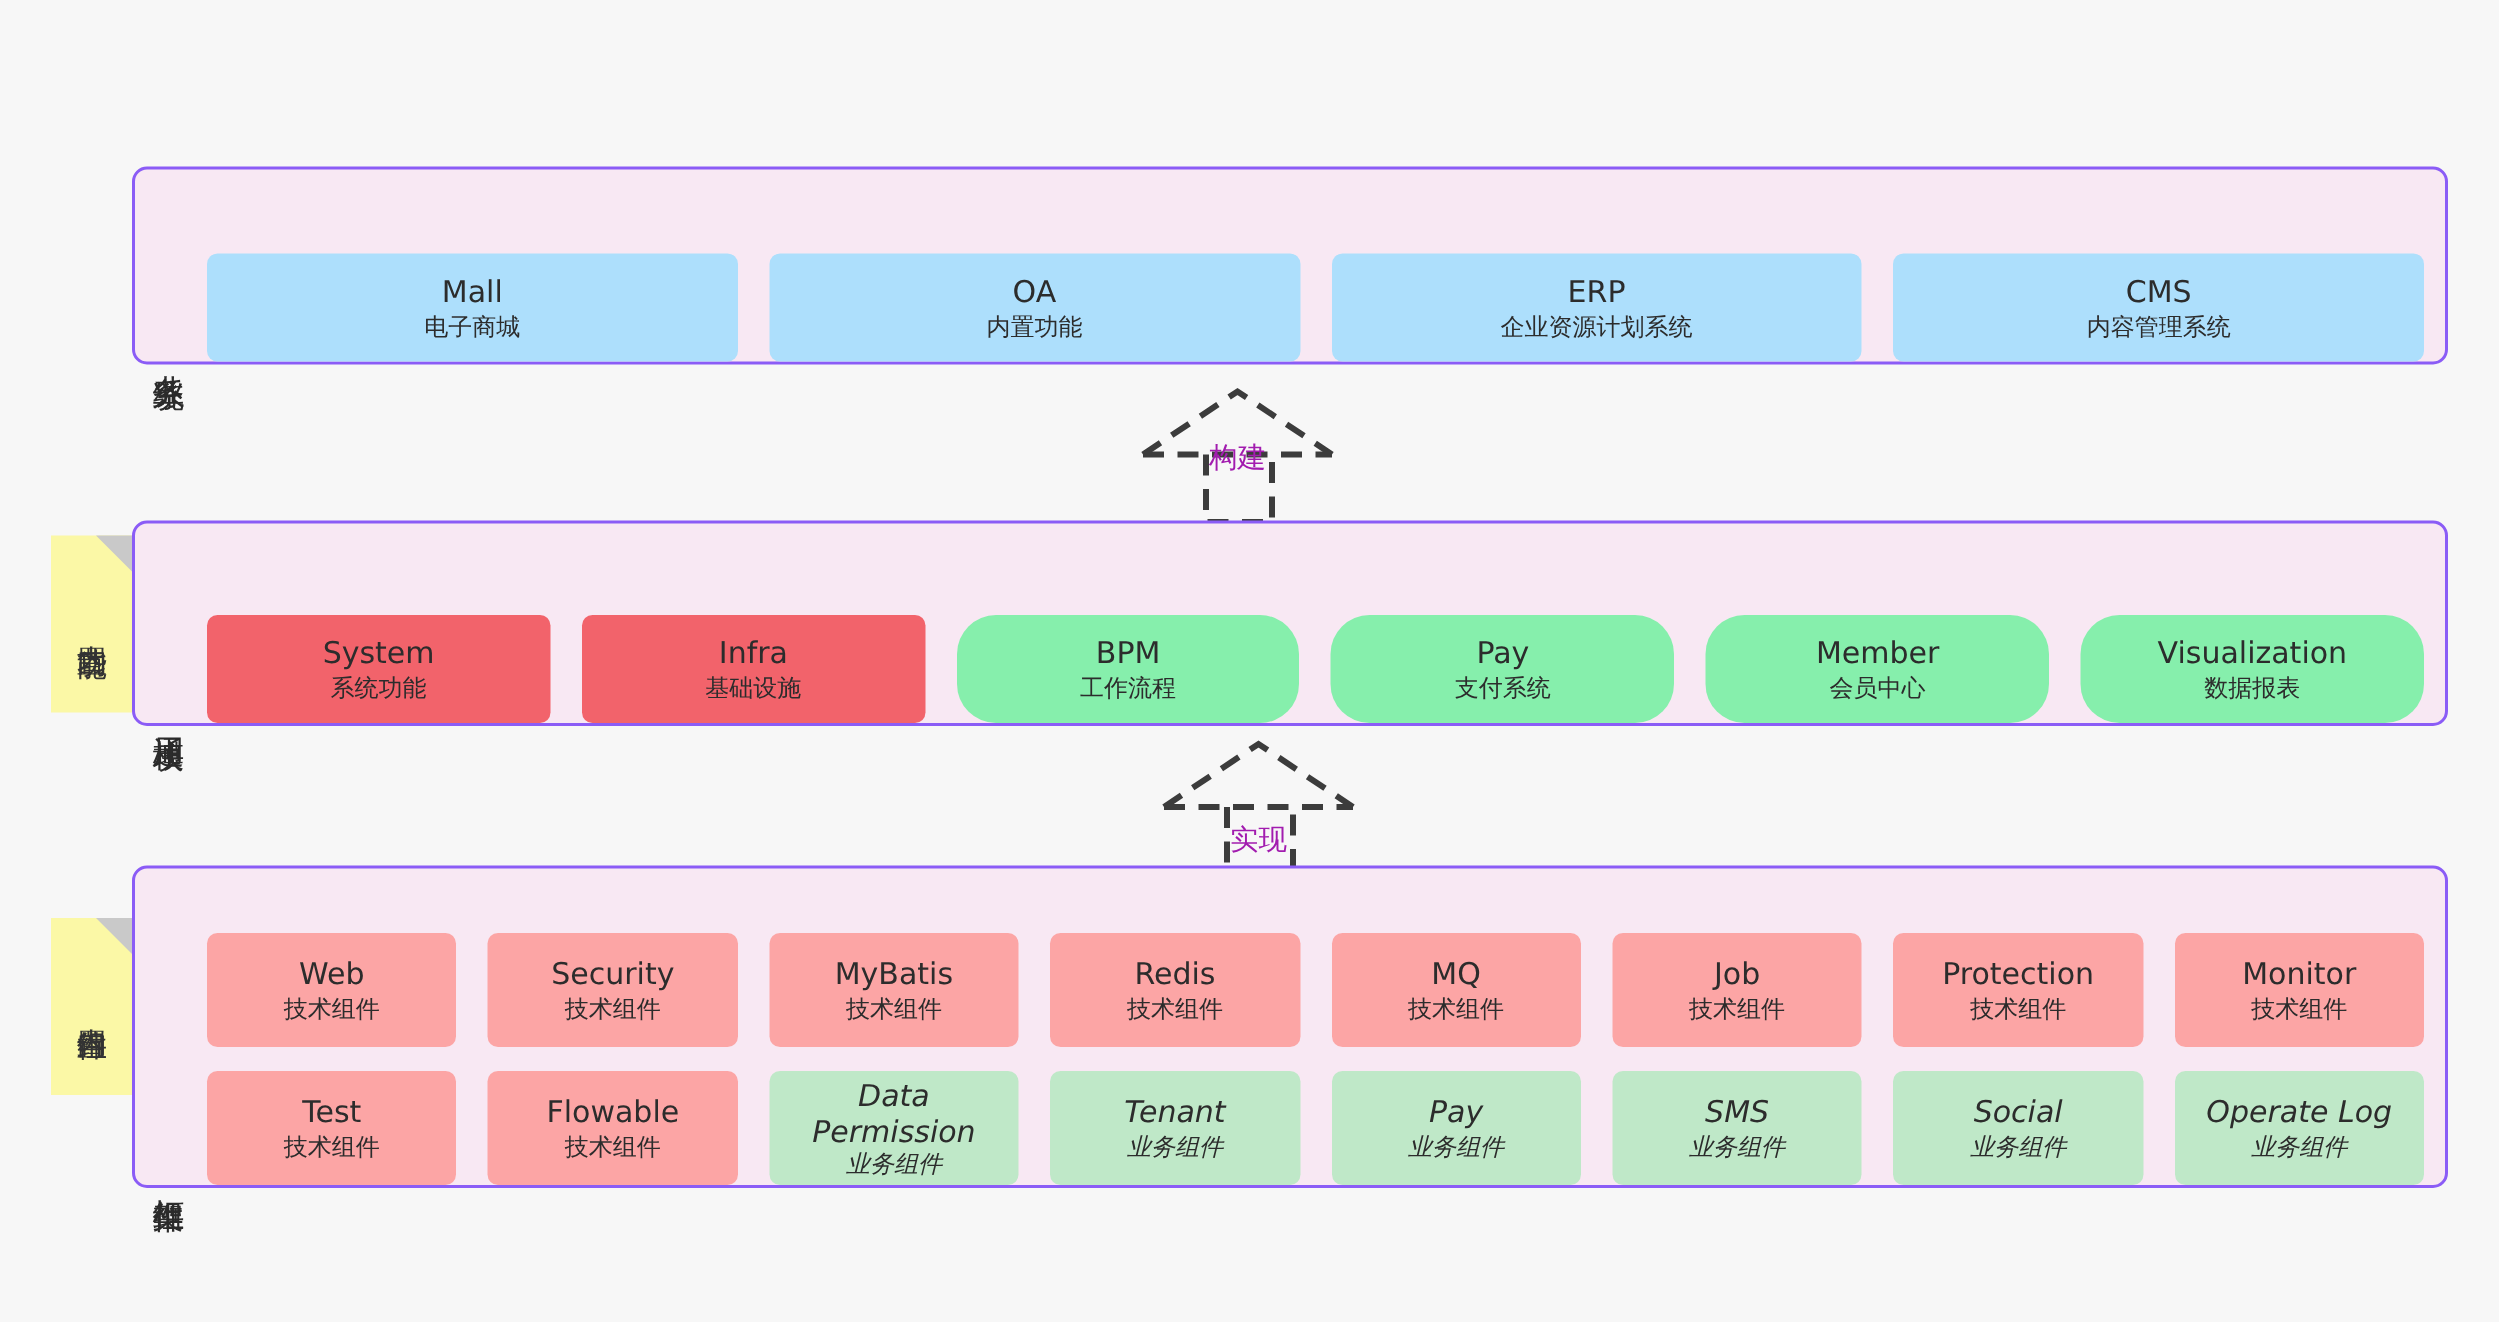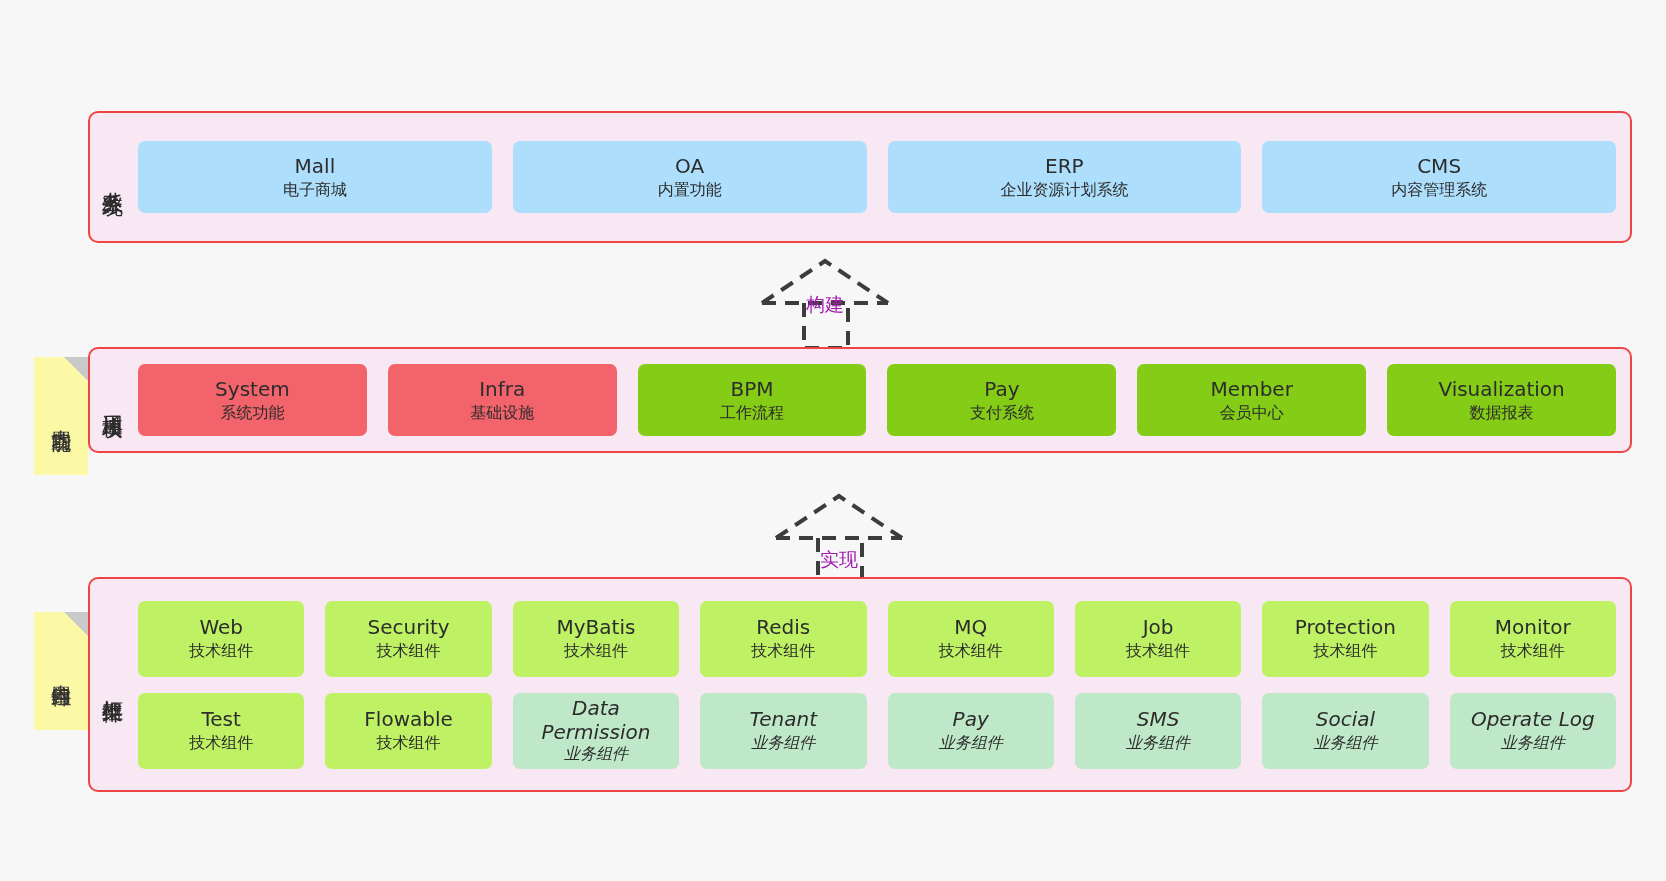--- a/index.html
+++ b/index.html
@@ -20,26 +20,26 @@
     position: absolute;
     left: 0; top: 0;
     width: 1666px;
     height: 881px;
   }
 
   
   .layer {
     position: absolute;
     background: #f8e8f3;
-    border: 2px solid #ef4444;
+    border: 2px solid #8b5cf6;
     border-radius: 10px;
     box-sizing: border-box;
     display: flex;
     flex-direction: row;
-    align-items: center;
+    align-items: flex-end;
   }
   .layer-label {
     flex: 0 0 auto;
     width: 44px;
     display: flex;
     align-items: center;
     justify-content: center;
     font-size: 21px;
     line-height: 1.18;
     letter-spacing: 1px;
@@ -82,22 +82,22 @@
     color: #2c2c2c;
   }
   .node .nsub {
     font-size: 16px;
     color: #2c2c2c;
   }
   .node.tri .ntitle { line-height: 1.2; }
 
   .n-blue       { background: #addffc; }
   .n-red        { background: #f2636b; }
-  .n-pink       { background: #84cc16; }
-  .n-green      { background: #bef264; }
+  .n-pink       { background: #86efac; border-radius: 26px; }
+  .n-green      { background: #fca5a5; }
   .n-lightgreen { background: #bfe8c8; font-style: italic; }
 
   
   .note {
     position: absolute;
     background: #fbf8a6;
     box-sizing: border-box;
     display: flex;
     align-items: center;
     justify-content: center;
@@ -176,21 +176,21 @@
       <path d="M 52 50 L 52 95 L 96 95 L 96 50" fill="none" stroke="#3c3c3c" stroke-width="4" stroke-dasharray="14,9" stroke-linecap="butt"></path>
     </svg>
   </div>
   <div class="arrow-label" style="left:806px; top:292px;">构建</div>
 
   <div class="note" id="note-builtin-function" style="left:34px; top:357px; width:54px; height:118px;">
     <span class="fold"></span>
     <span>内置功能</span>
   </div>
 
-  <div class="layer" id="layer-common" style="left:88px; top:347px; width:1544px; height:106px;">
+  <div class="layer" id="layer-common" style="left:88px; top:347px; width:1544px; height:137px;">
     <div class="layer-label">通用模块</div>
     <div class="layer-body">
       <div class="row" style="height:72px;">
 
         <div class="node n-red">
           <span class="ntitle">System</span>
           <span class="nsub">系统功能</span>
         </div>
 
         <div class="node n-red">

